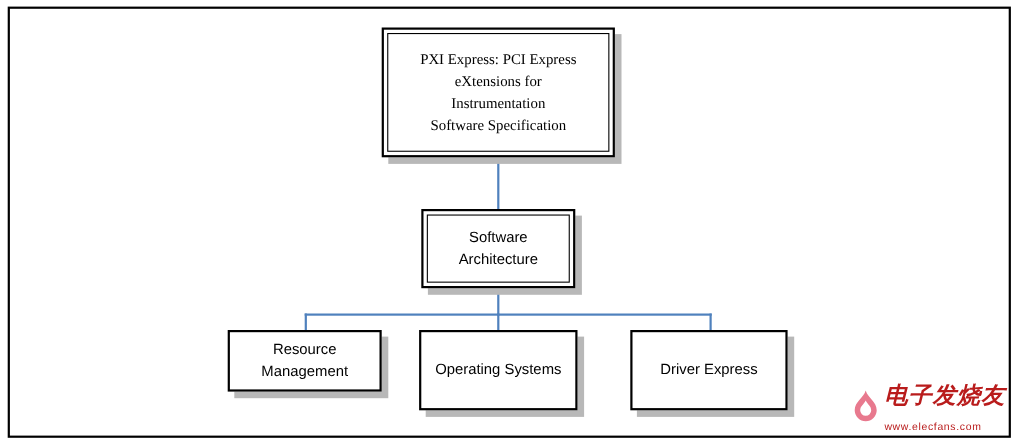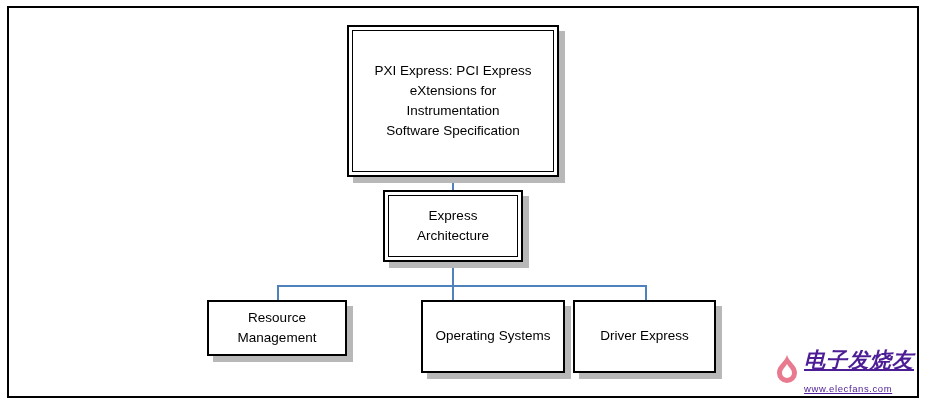--- a/index.html
+++ b/index.html
@@ -48,60 +48,59 @@
   }
   .single { border:2px solid #000000; }
 
   
   .watermark {
     position:absolute;
     right:12px; bottom:10px;
     display:flex;
     align-items:center;
     gap:5px;
-    color:#4c1d95;
+    color:#b91c1c;
     user-select:none;
-    text-decoration:underline;
   }
   .wm-text { display:flex; flex-direction:column; align-items:flex-start; }
   .wm-name { font-size:21px; font-weight:bold; font-style:italic; line-height:1.05; letter-spacing:1px; }
   .wm-url  { font-size:9.5px; letter-spacing:0.6px; margin-top:12px; }
 </style>
 </head>
 <body>
 
 <div class="canvas">
 
   <div class="frame"></div>
 
   <div class="line" style="left:452px; top:143px; width:2px; height:48px;"></div>
   <div class="line" style="left:452px; top:262px; width:2px; height:25px;"></div>
   <div class="line" style="left:277px; top:285px; width:370px; height:2px;"></div>
   <div class="line" style="left:277px; top:285px; width:2px; height:15px;"></div>
   <div class="line" style="left:452px; top:285px; width:2px; height:15px;"></div>
   <div class="line" style="left:645px; top:285px; width:2px; height:15px;"></div>
 
-  <div class="node double" style="left:347px; top:25px; width:212px; height:152px;">
+  <div class="node double" style="left:347px; top:25px; width:212px; height:118px;font-family:Liberation Serif, serif;">
     <div class="inner">PXI Express:  PCI Express
 eXtensions for
 Instrumentation
 Software Specification</div>
   </div>
 
   <div class="node double" style="left:383px; top:190px; width:140px; height:72px;">
-    <div class="inner">Express
+    <div class="inner">Software
 Architecture</div>
   </div>
 
   <div class="node single" style="left:207px; top:300px; width:140px; height:56px;">
     <div class="label">Resource
 Management</div>
   </div>
 
-  <div class="node single" style="left:381px; top:300px; width:144px; height:73px;margin-left:40px;">
+  <div class="node single" style="left:381px; top:300px; width:144px; height:73px;">
     <div class="label">Operating Systems</div>
   </div>
 
   <div class="node single" style="left:573px; top:300px; width:143px; height:73px;">
     <div class="label">Driver Express</div>
   </div>
 
   <div class="watermark">
     <span class="wm-icon">
       <svg width="24" height="30" viewBox="0 0 24 30" aria-hidden="true">

